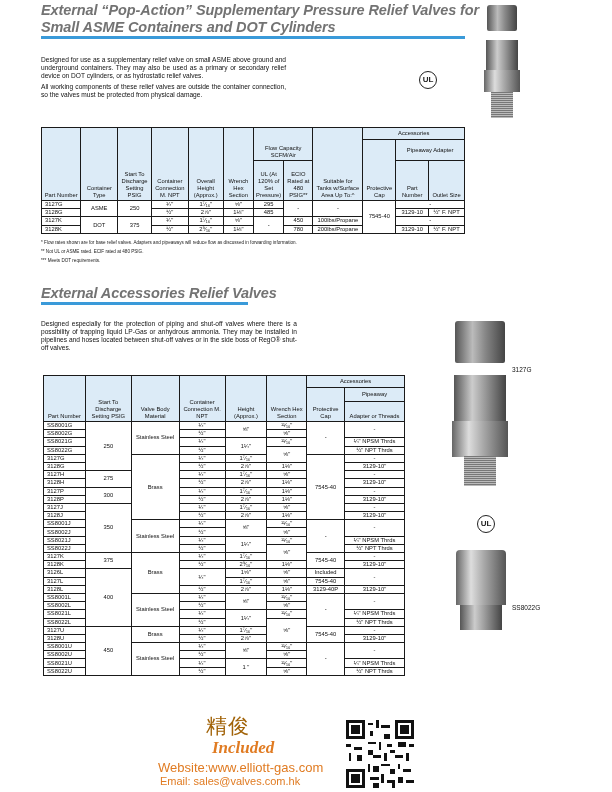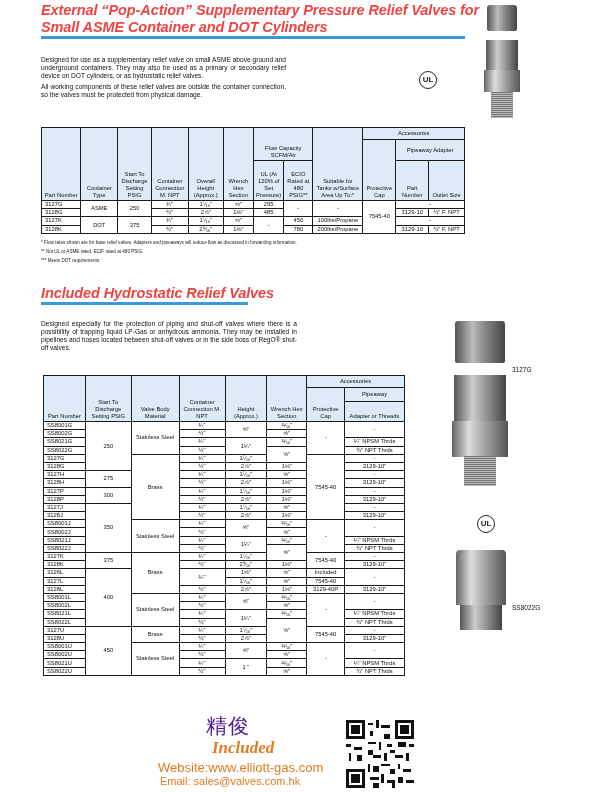--- a/index.html
+++ b/index.html
@@ -1,20 +1,20 @@
 <!DOCTYPE html>
 <html><head>
 <meta charset="utf-8">
 <style>
   * { box-sizing: border-box; margin: 0; padding: 0; }
   html, body { width: 612px; height: 792px; background: #ffffff; overflow: hidden; }
   body { position: relative; font-family: "Liberation Sans", sans-serif; color: #111; }
 
   .title {
-    position: absolute; left: 41px; color: #ef4444;
+    position: absolute; left: 41px; color: #737373;
     font-family: "Liberation Sans", sans-serif; font-weight: bold; font-style: italic;
     font-size: 14.5px; line-height: 17px; letter-spacing: -0.1px;
   }
   .rule { position: absolute; left: 41px; height: 3px; background: #3a9ad9; }
 
   .para { position: absolute; left: 41px; font-size: 6.6px; line-height: 8px; color: #111; text-align: justify; }
   .para p { margin-bottom: 3px; }
 
   table.spec {
     position: absolute; border-collapse: collapse; font-size: 5.8px; color: #111;
@@ -40,32 +40,32 @@
   .photo .thread { background: repeating-linear-gradient(180deg,#777 0 1px,#bbb 1px 2px); }
 
   .ul-mark {
     position: absolute; width: 18px; height: 18px; border: 1.3px solid #222; border-radius: 50%;
     font-size: 8px; font-weight: bold; text-align: center; line-height: 16px; color: #222;
     font-family: "Liberation Sans", sans-serif;
   }
 
   .partlabel { position: absolute; font-size: 6.5px; color: #111; }
 
-  .logo-cn { position: absolute; left: 206px; top: 712px; color: #4c1d95; font-size: 21px; font-family: "DejaVu Serif", serif; letter-spacing: 1px; }
+  .logo-cn { position: absolute; left: 206px; top: 712px; color: #a16207; font-size: 21px; font-family: "DejaVu Serif", serif; letter-spacing: 1px; }
   .logo-en { position: absolute; left: 212px; top: 738px; color: #e07b22; font-size: 17px; font-weight: bold; font-style: italic; font-family: "Liberation Serif", serif; }
   .web { position: absolute; left: 158px; top: 760px; color: #e07b22; font-size: 13px; font-family: "Liberation Sans", sans-serif; }
   .email { position: absolute; left: 160px; top: 775px; color: #e07b22; font-size: 11px; font-family: "Liberation Sans", sans-serif; }
 
   .qr { position: absolute; left: 346px; top: 720px; width: 68px; height: 68px; background: #fff; }
 </style>
 </head>
 <body>
 
 <div class="title" style="top:2px;">External “Pop-Action” Supplementary Pressure Relief Valves for</div>
-<div class="title" style="top:19px;">Small ASME Container and DOT Cylinders</div>
+<div class="title" style="top:19px;">Small ASME Containers and DOT Cylinders</div>
 <div class="rule" style="top:36px; width:424px;"></div>
 
 <div class="para" style="top:56px; width:245px;">
   <p>Designed for use as a supplementary relief valve on small ASME above ground and underground containers. They may also be used as a primary or secondary relief device on DOT cylinders, or as hydrostatic relief valves.</p>
   <p>All working components of these relief valves are outside the container connection, so the valves must be protected from physical damage.</p>
 </div>
 
 <div class="ul-mark" style="left:419px; top:71px;">UL</div>
 
 <div class="photo" style="left:484px; top:2px; width:38px; height:118px;">
@@ -146,21 +146,21 @@
     </tr>
   </tbody>
 </table>
 
 <div class="notes">
   <div>* Flow rates shown are for base relief valves. Adapters and pipeaways will reduce flow as discussed in forwarding information.</div>
   <div>** Not UL or ASME rated. ECIF rated at 480 PSIG.</div>
   <div>*** Meets DOT requirements.</div>
 </div>
 
-<div class="title" style="top:285px;">Included Hydrostatic Relief Valves</div>
+<div class="title" style="top:285px;">External Accessories Relief Valves</div>
 <div class="rule" style="top:302px; width:207px;"></div>
 
 <div class="para" style="top:320px; width:256px;">
   <p>Designed especially for the protection of piping and shut-off valves where there is a possibility of trapping liquid LP-Gas or anhydrous ammonia. They may be installed in pipelines and hoses located between shut-off valves or in the side boss of RegO® shut-off valves.</p>
 </div>
 
 <table class="spec" style="left:43px; top:375px; width:362px;">
   <thead>
     <tr>
       <th rowspan="3" style="width:42px;">Part Number</th>

